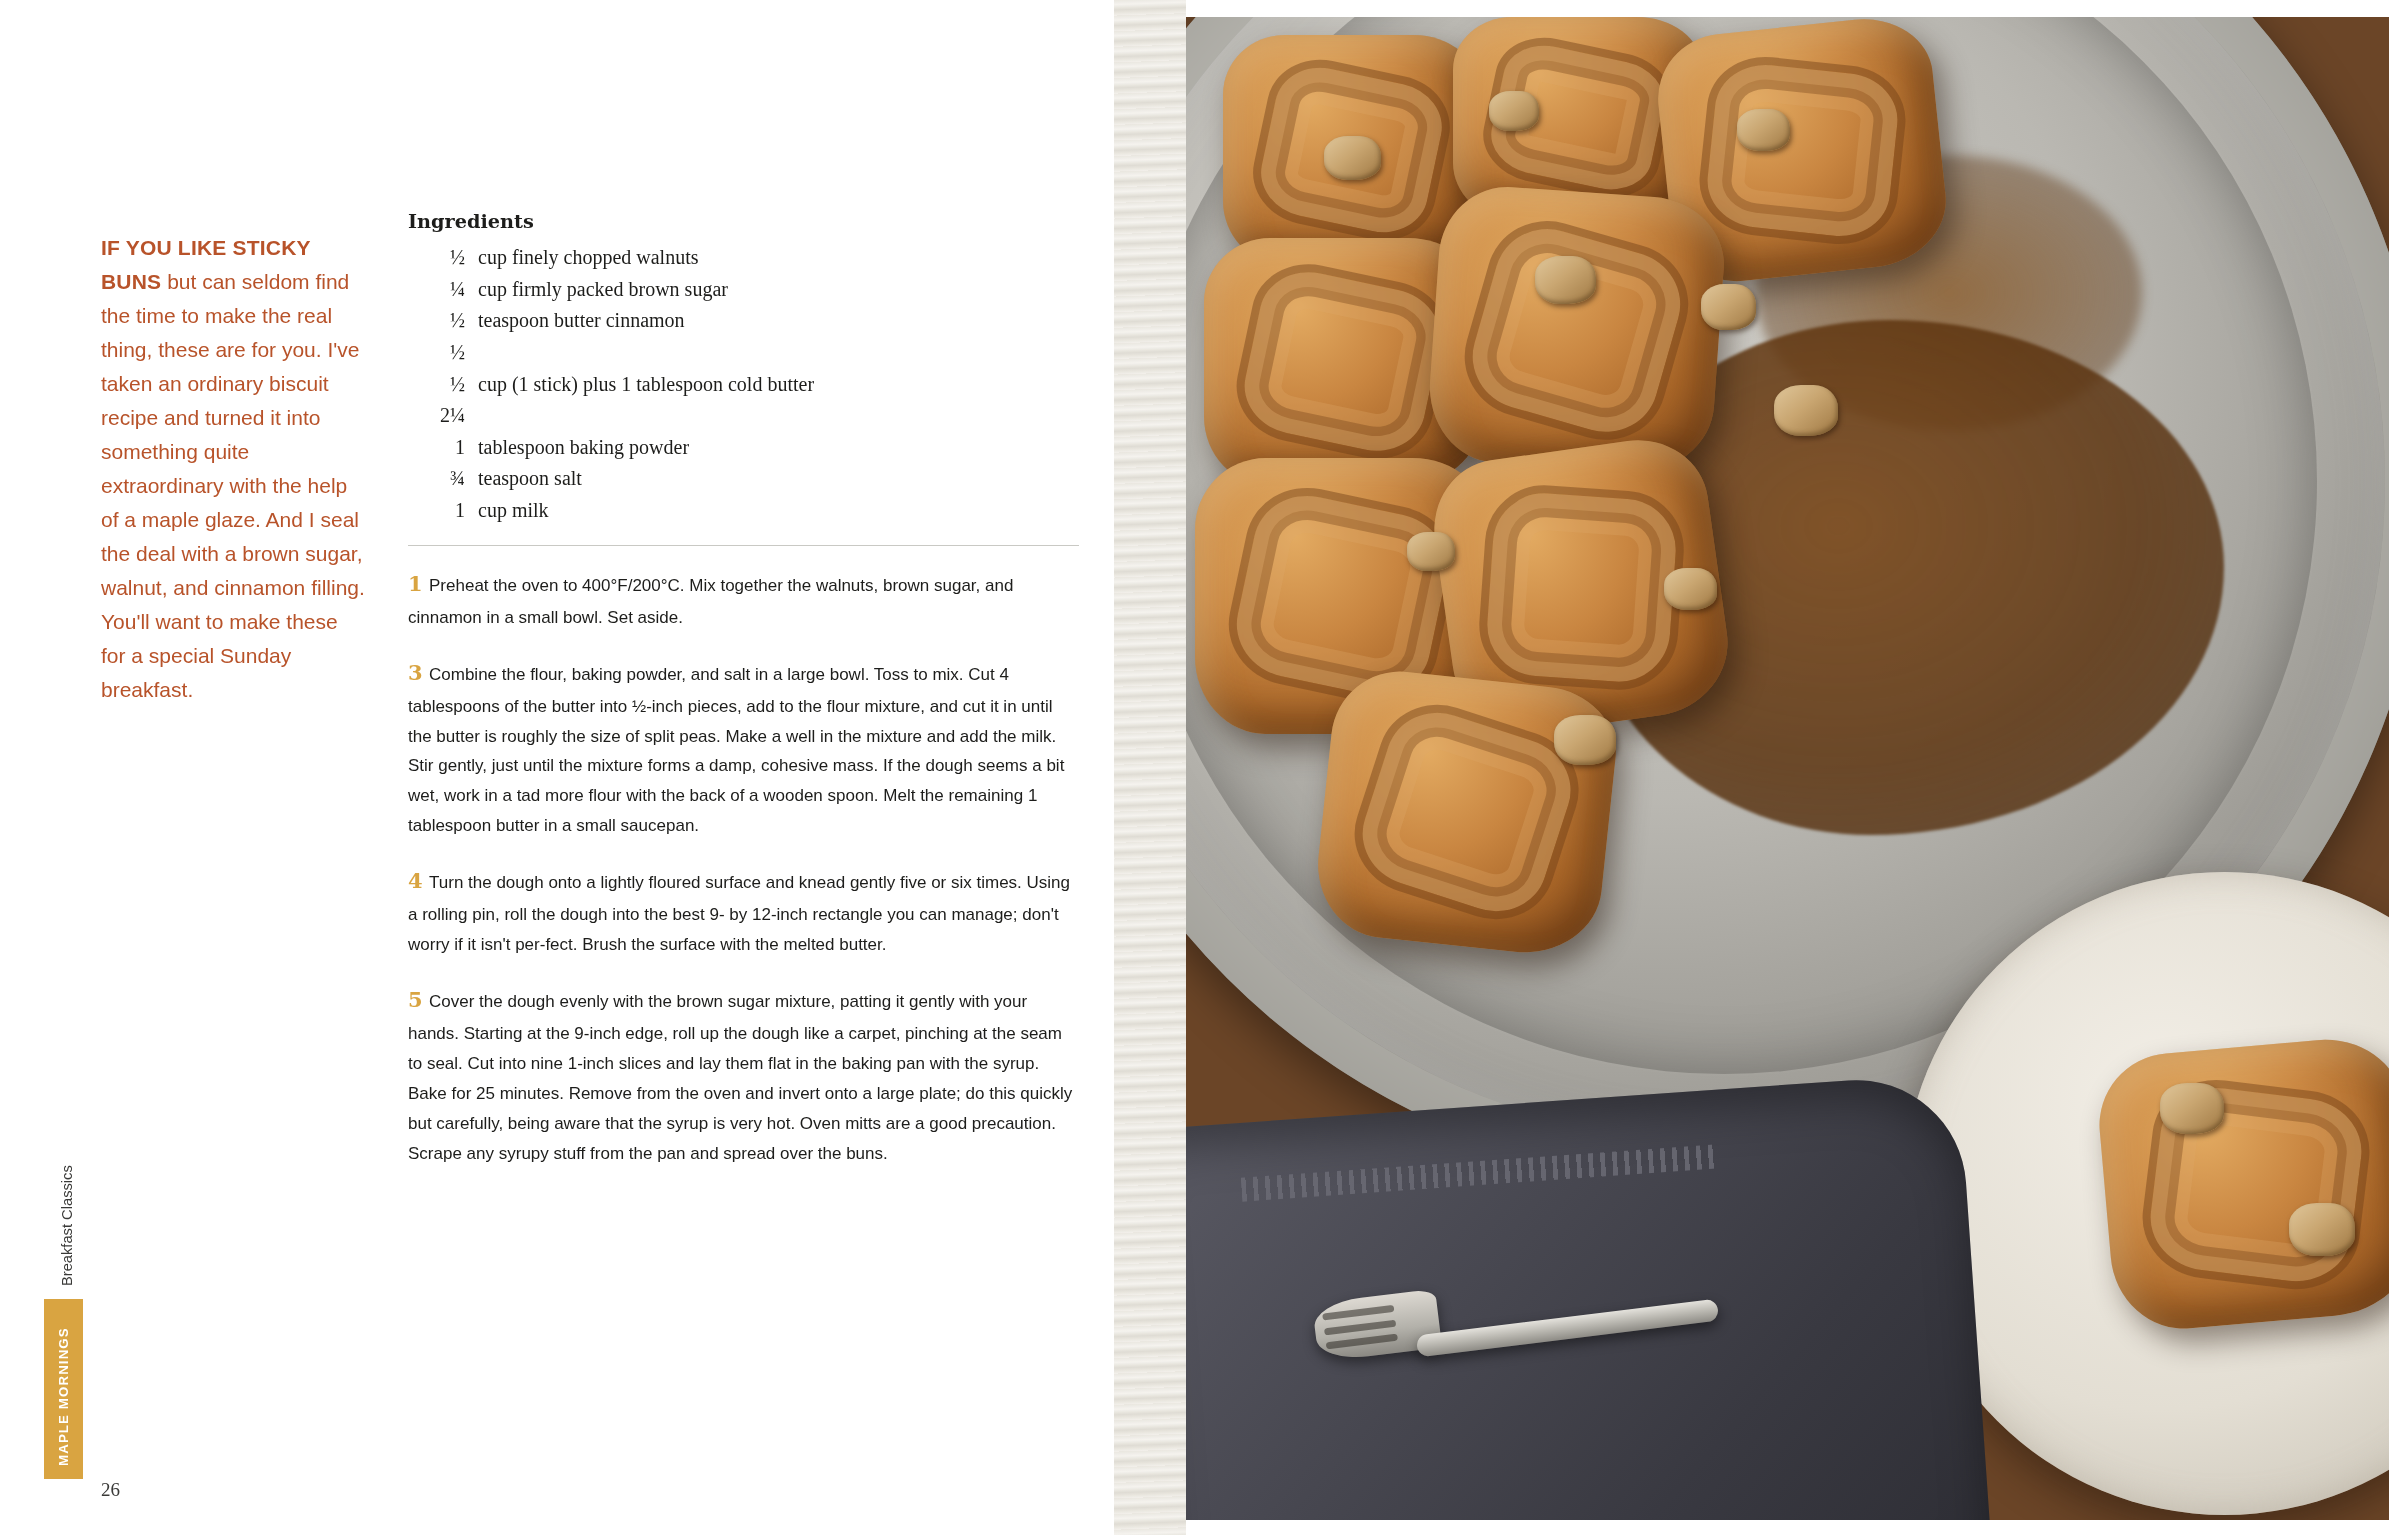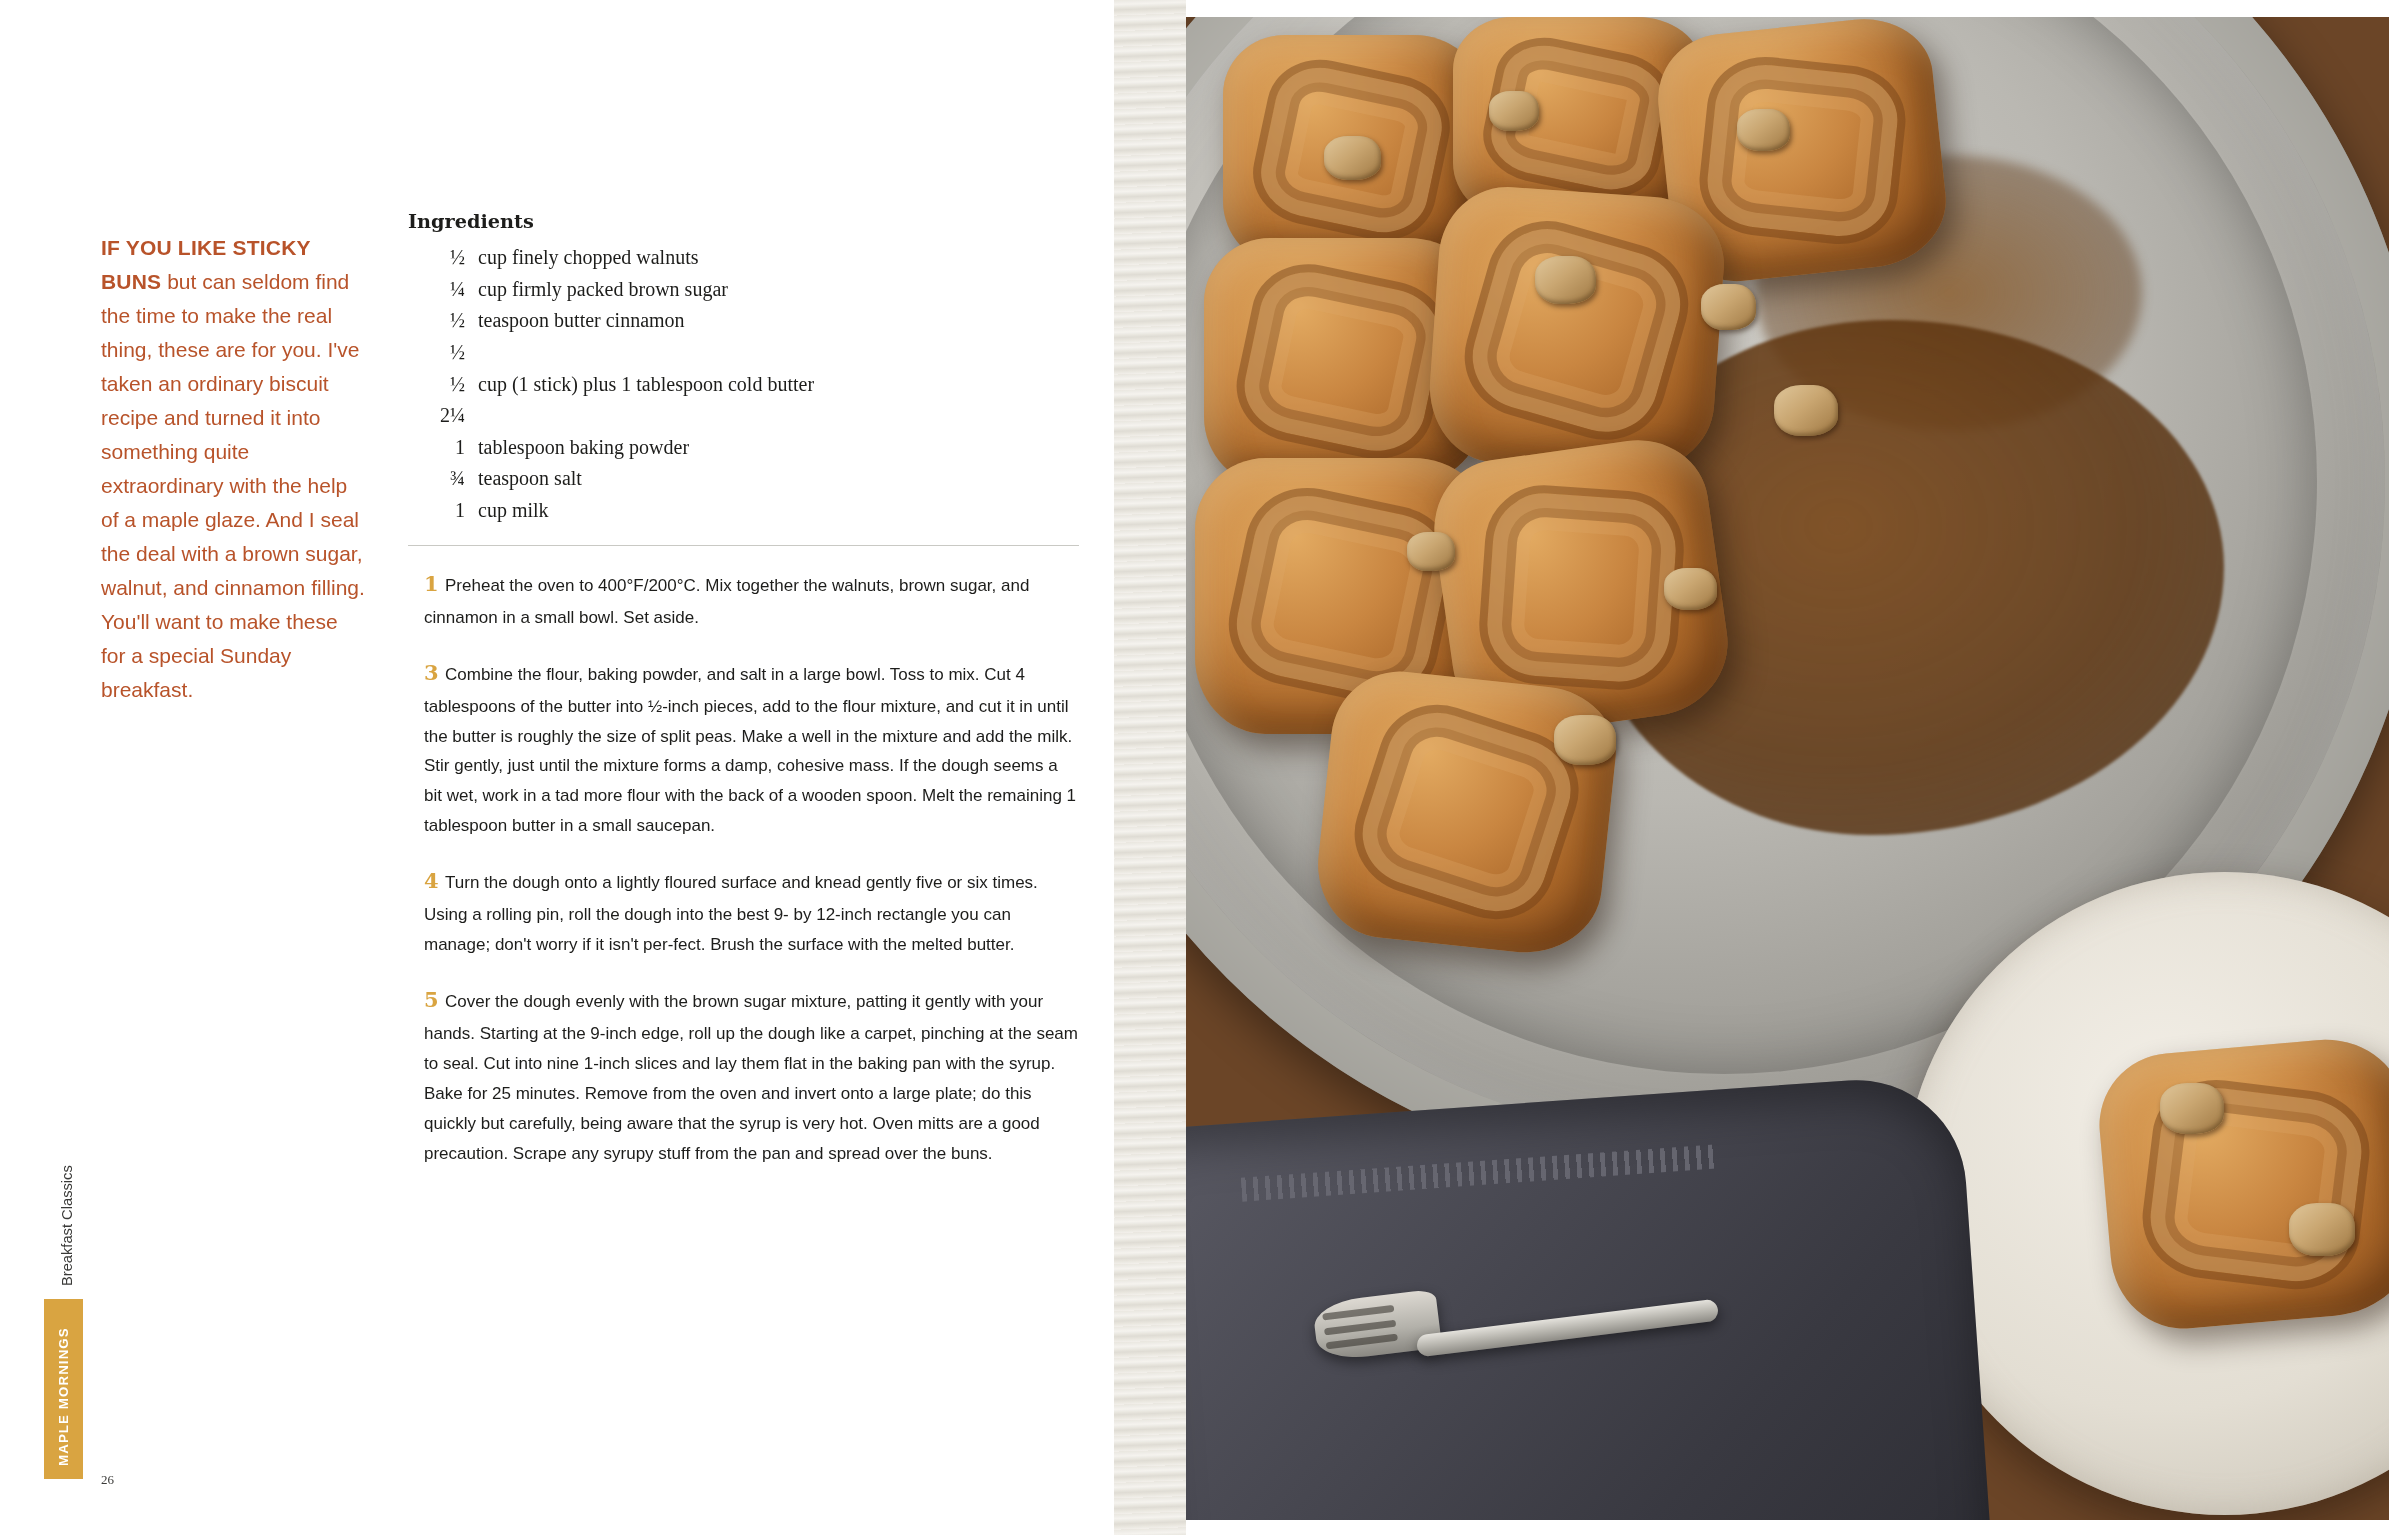--- a/index.html
+++ b/index.html
@@ -70,22 +70,22 @@
     transform-origin: left top;
     left: 14.7px;
     top: 171px;
     font-size: 14.7px;
     color: #3a3a38;
     font-family: "Liberation Sans", sans-serif;
   }
   .folio {
     position: absolute;
     left: 101px;
-    bottom: 48px;
-    font-size: 13px;
+    bottom: 35px;
+    font-size: 19px;
     color: #3a3a38;
     font-family: "Liberation Serif", serif;
   }
 
   
   .content {
     position: absolute;
     left: 101px;
     top: 107px;
     width: 970px;
@@ -182,21 +182,20 @@
     margin: 18.4px 0 20px 0;
     height: 0.9px;
     background: #c9c9c4;
     width: 100%;
   }
   .steps {
     font-family: "Liberation Sans", sans-serif;
     font-size: 17px;
     line-height: 1.76;
     color: #1d1d1b;
-    margin-left: 16px;
   }
   .step {
     margin-bottom: 22px;
   }
   .step:last-child { margin-bottom: 0; }
   .step-num {
     font-family: "DejaVu Serif", serif;
     font-weight: bold;
     font-size: 21px;
     color: #d9a441;

